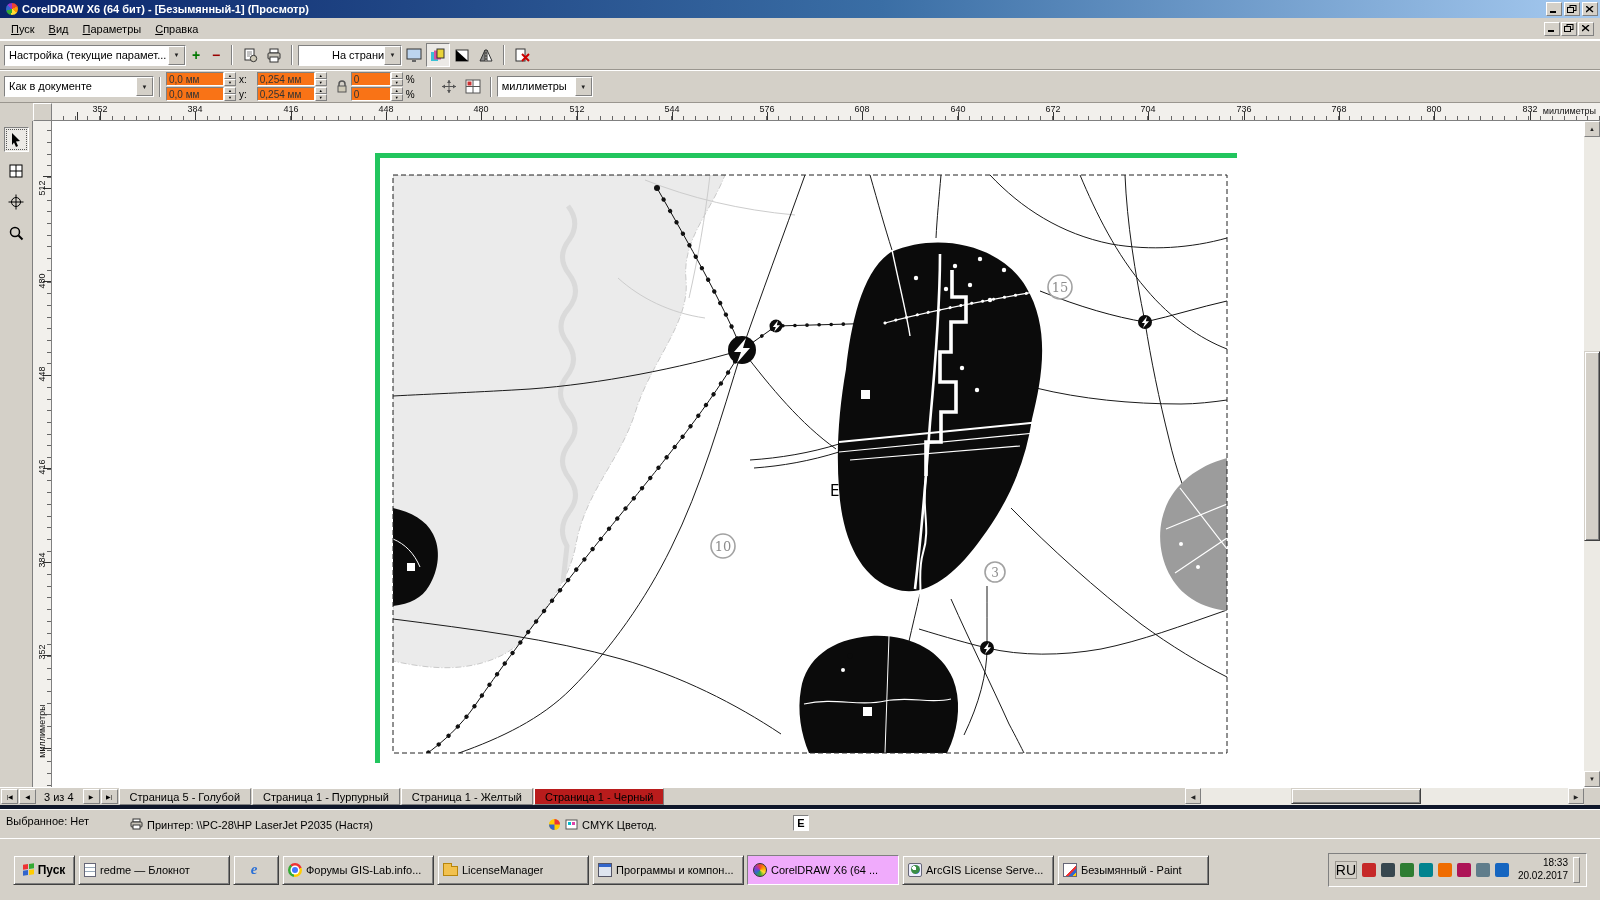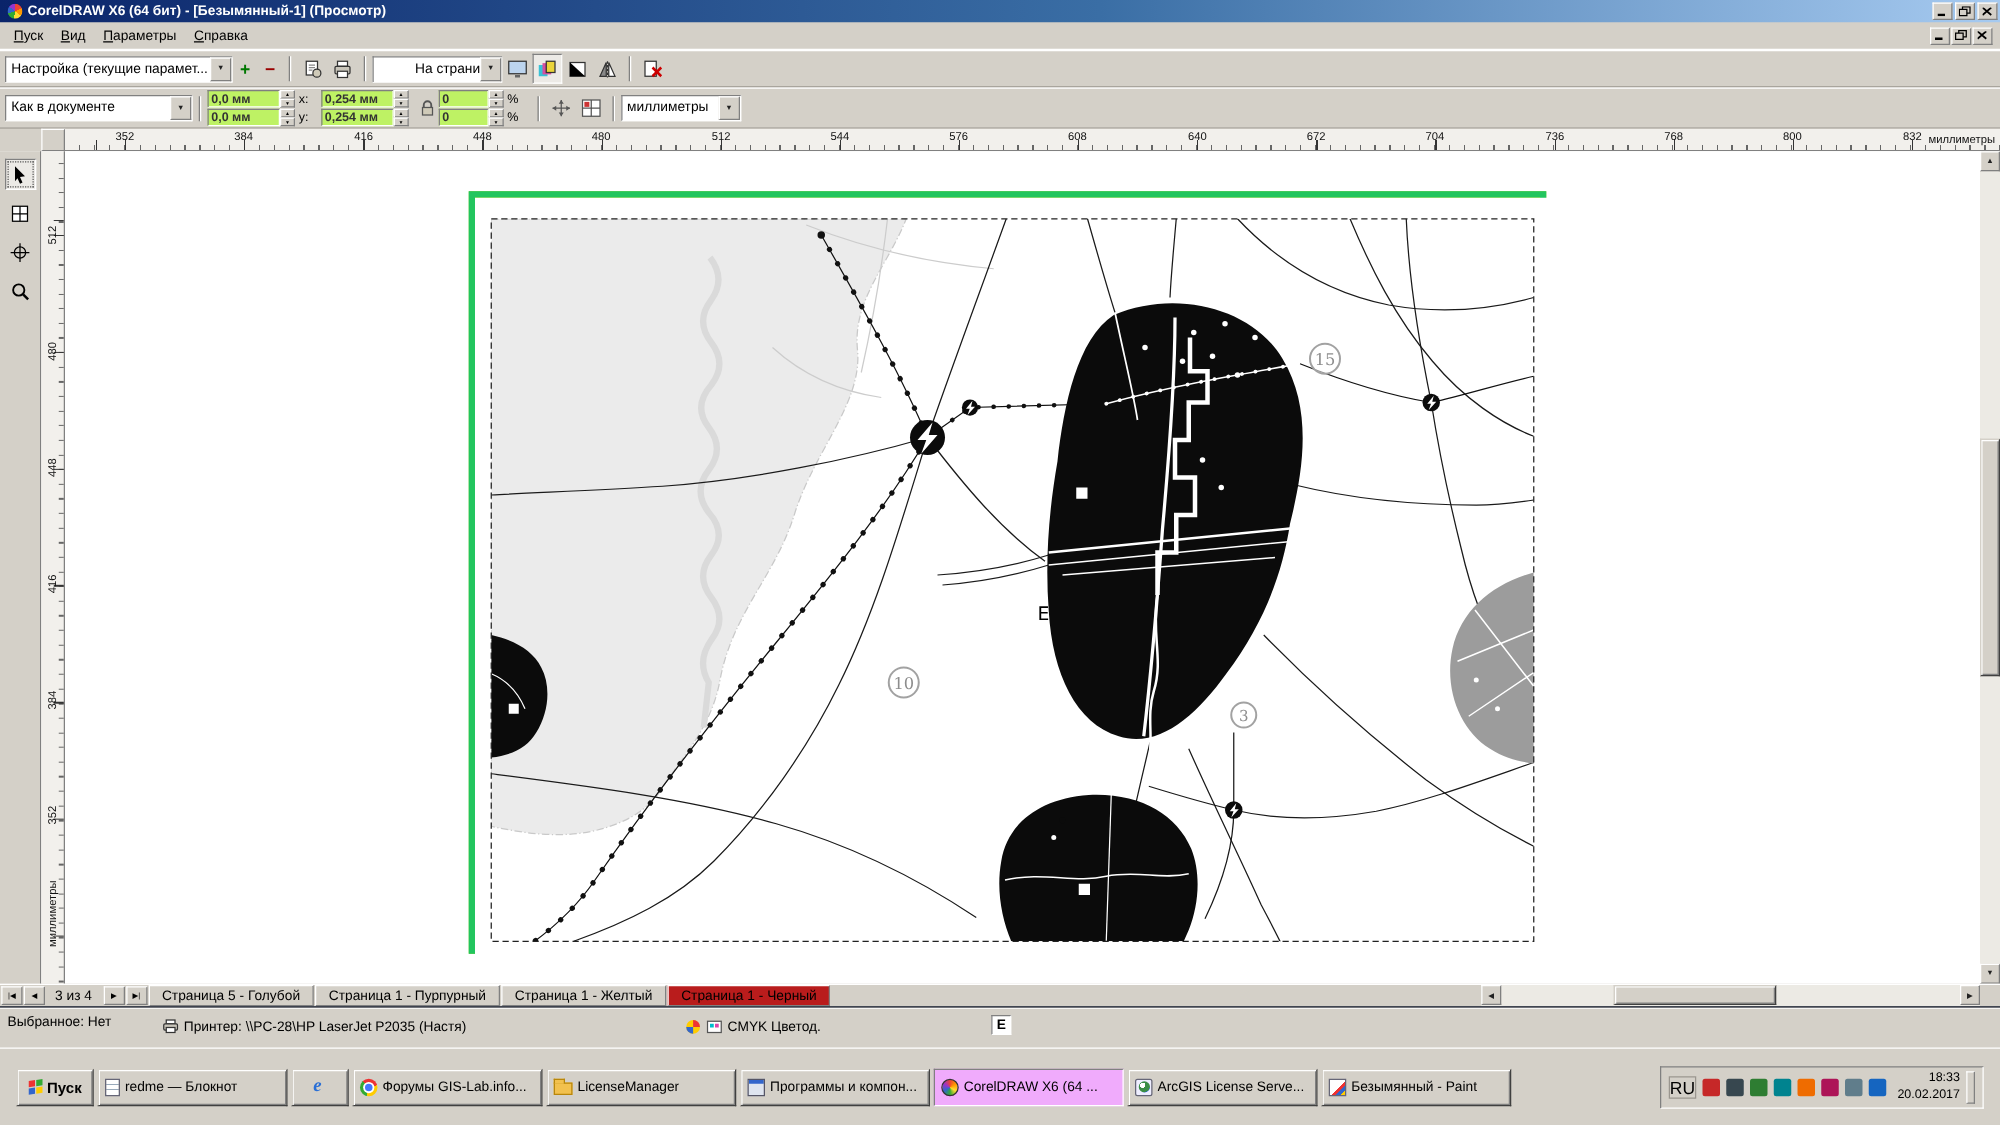--- a/index.html
+++ b/index.html
@@ -2,21 +2,21 @@
 <html><head>
 <meta charset="utf-8">
 <style>
   *{margin:0;padding:0;box-sizing:border-box;}
   html,body{width:1600px;height:900px;overflow:hidden;}
   body{font-family:"Liberation Sans","DejaVu Sans",sans-serif;font-size:11px;color:#000;background:#d4d0c8;position:relative;}
   .band{position:absolute;left:0;width:1600px;}
   .raised{border:1px solid;border-color:#ffffff #808080 #808080 #ffffff;background:#d4d0c8;}
   .raised-strong{border:1px solid;border-color:#d4d0c8 #404040 #404040 #d4d0c8;box-shadow:inset 1px 1px 0 #ffffff,inset -1px -1px 0 #808080;background:#d4d0c8;}
   .sunken{border:1px solid;border-color:#808080 #ffffff #ffffff #808080;}
-  .field{border:1px solid;border-color:#808080 #ffffff #ffffff #808080;background:#bef264;font-weight:bold;}
+  .field{border:1px solid;border-color:#808080 #ffffff #ffffff #808080;background:#f97316;}
   
   #titlebar{top:0;height:18px;background:linear-gradient(to right,#0a246a,#3a6ea5 55%,#a6caf0);display:flex;align-items:center;padding:0 2px;color:#fff;font-weight:bold;}
   #titlebar .app-ic{width:14px;height:14px;margin:0 3px;border-radius:50%;background:conic-gradient(#e43 0 18%,#f90 0 35%,#fd3 0 52%,#3a3 0 70%,#36c 0 86%,#93c 0 100%);border:1px solid #0a246a;}
   #titlebar .ttl{flex:1;white-space:nowrap;overflow:hidden;}
   .winbtn{width:16px;height:14px;margin-left:2px;display:flex;align-items:center;justify-content:center;}
   
   #menubar{top:18px;height:22px;background:#d4d0c8;display:flex;align-items:center;padding:0 4px;border-bottom:1px solid #fff;}
   .menu-item{display:inline-block;padding:3px 7px;}
   .menu-item::first-letter{text-decoration:underline;}
   #menubar .mdi{margin-left:auto;display:flex;margin-right:2px;}
@@ -66,21 +66,21 @@
   #pagebar{top:787px;height:18px;background:#d4d0c8;display:flex;align-items:stretch;border-top:1px solid #fff;}
   .navbtn{width:17px;display:flex;align-items:center;justify-content:center;font-size:6px;margin:1px 0 1px 1px;}
   #page-ind{padding:3px 8px 0 8px;}
   .ptab{padding:2px 10px 0 10px;margin-left:1px;border:1px solid;border-color:#fff #808080 #808080 #fff;background:#d4d0c8;white-space:nowrap;}
   .ptab.active{background:#b91c1c;}
   #hscroll{margin-left:auto;display:flex;width:399px;background:#eceae4;}
   #hscroll .track{position:relative;flex:1;}
   .thumb-h{position:absolute;top:0;left:90px;width:130px;height:16px;}
   .sb-corner{width:16px;background:#d4d0c8;}
   
-  #statusbar{top:805px;height:33px;background:#d4d0c8;border-top:1px solid #0f172a;box-shadow:inset 0 1px 0 #fff;}
+  #statusbar{top:805px;height:33px;background:#d4d0c8;border-top:4px solid #0f172a;box-shadow:inset 0 1px 0 #fff;}
   #statusbar .cell{position:absolute;display:flex;align-items:center;gap:4px;}
   .ebox{width:16px;height:16px;background:#fff;display:flex;align-items:center;justify-content:center;font-weight:bold;font-size:11px;}
   .mini-ic{width:13px;height:13px;display:inline-block;}
   
   #taskbar{top:838px;height:62px;background:#d4d0c8;border-top:1px solid #fff;display:flex;align-items:center;padding:0 13px;gap:3px;}
   #startbtn{width:62px;height:30px;display:flex;align-items:center;justify-content:center;gap:4px;font-weight:bold;font-size:12px;}
   .flag{display:grid;grid-template-columns:5px 5px;grid-template-rows:5px 5px;gap:1px;transform:skewY(-8deg);}
   .flag i{display:block;}
   .task{width:152px;height:30px;display:flex;align-items:center;gap:4px;padding:0 5px;overflow:hidden;}
   .task.small{width:46px;justify-content:center;}

